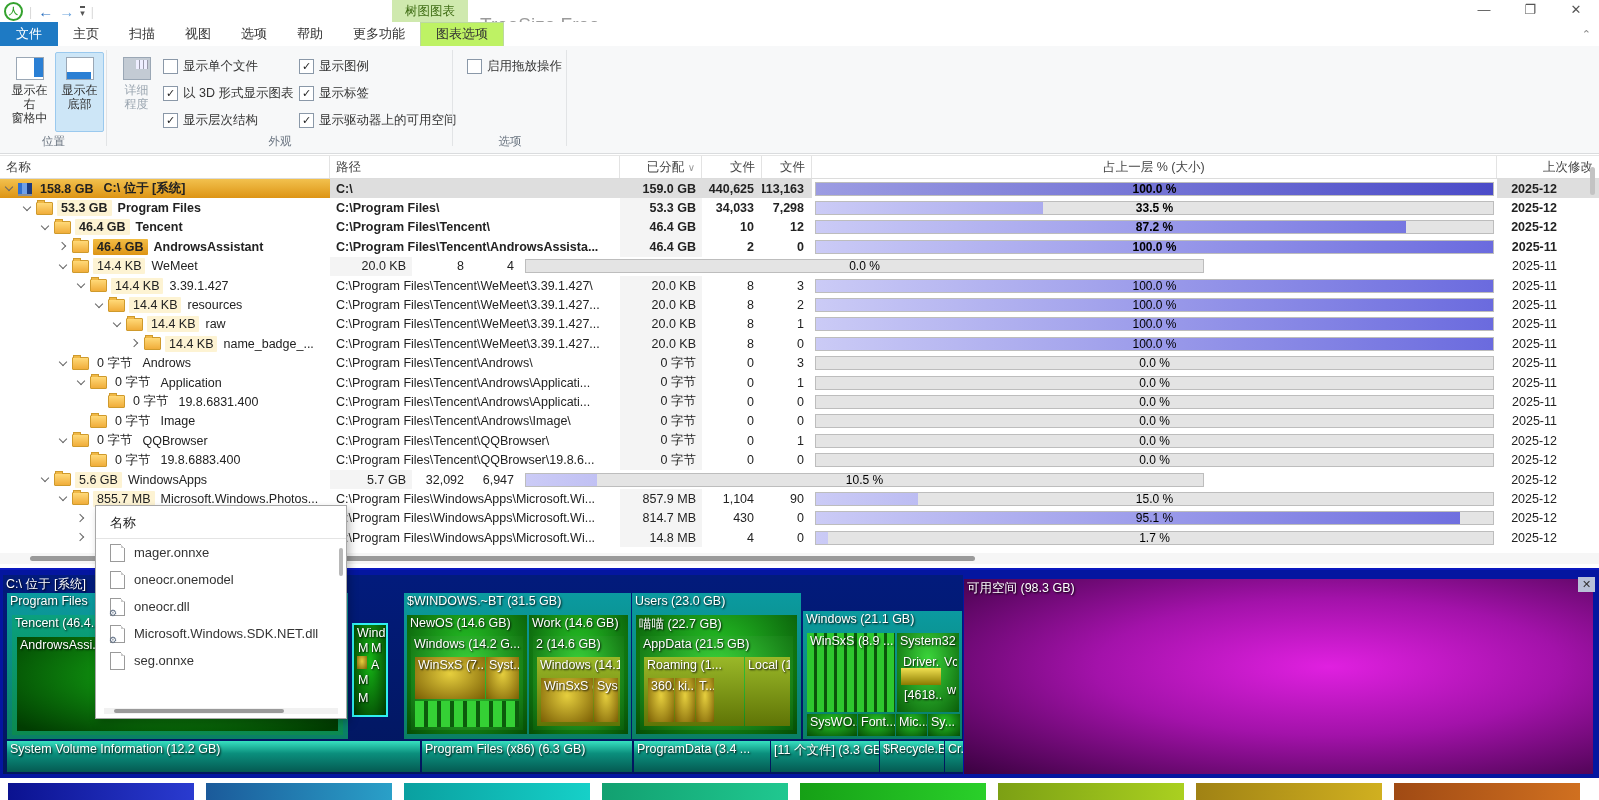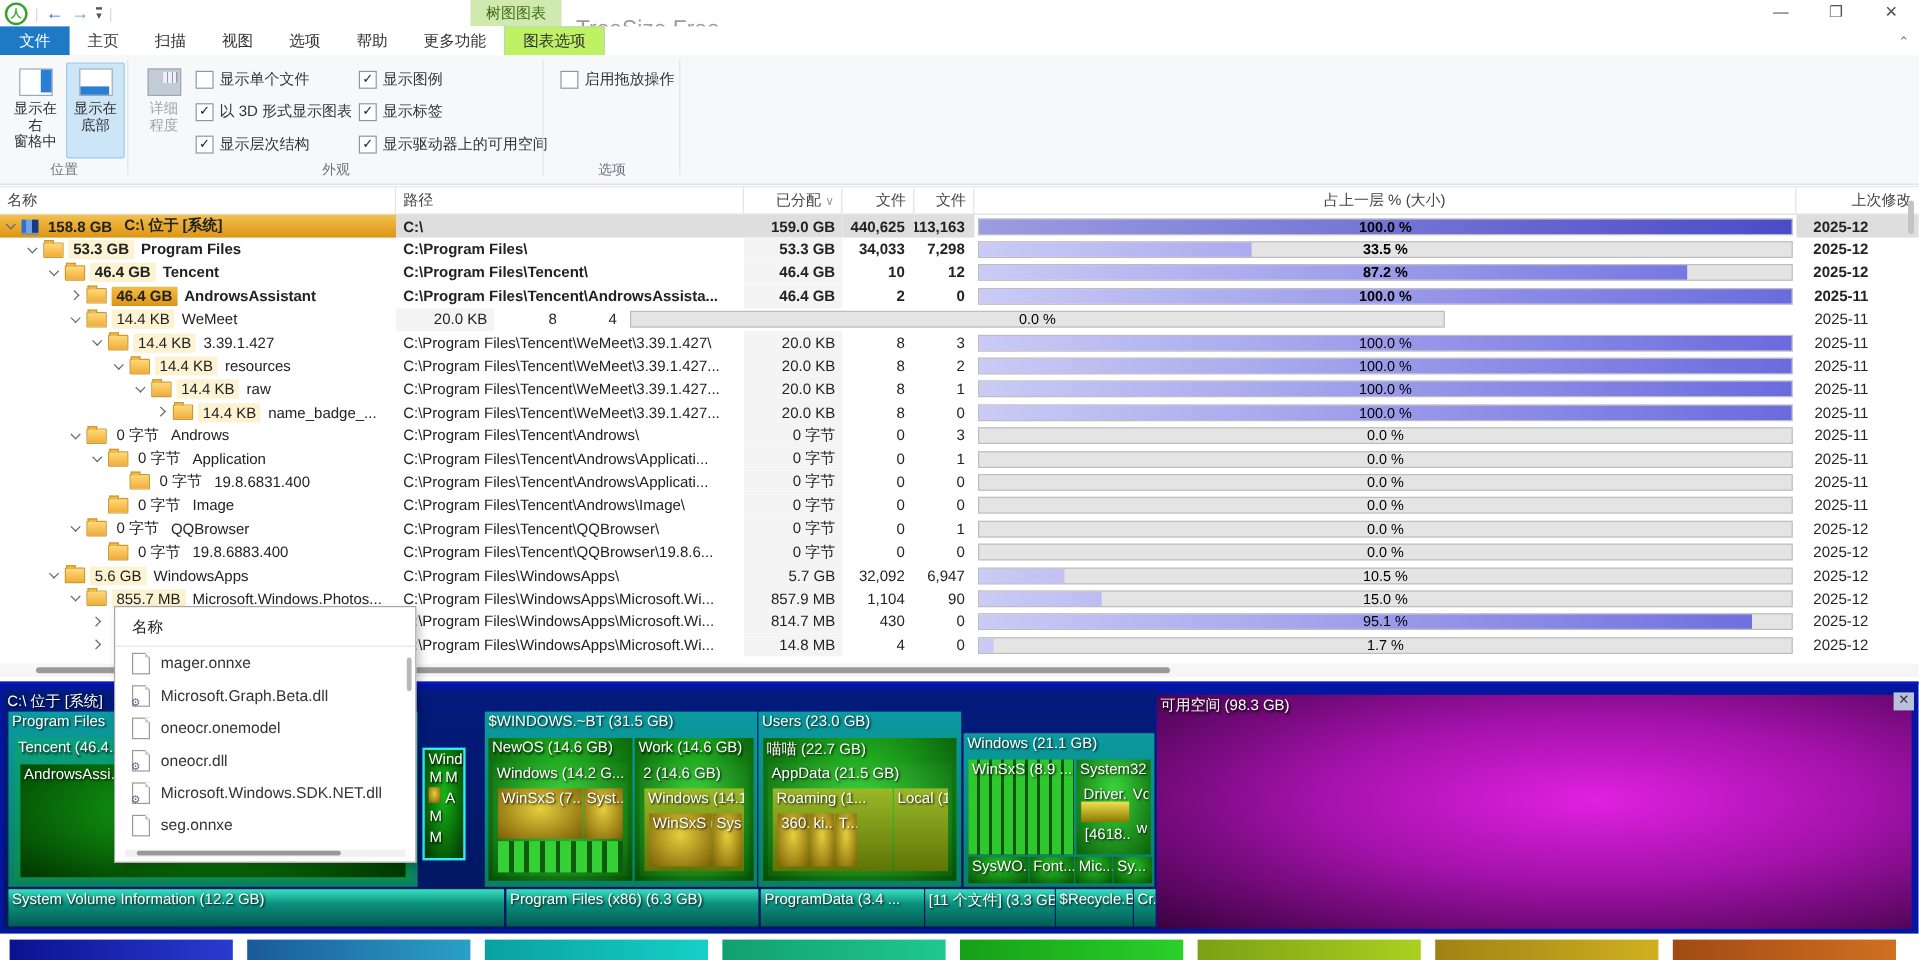--- a/index.html
+++ b/index.html
@@ -502,21 +502,20 @@
           </div>
           <div class="cell c-date">2025-12</div>
         </div>
         <div class="lrow">
           <div class="cell c-name" style="padding-left: 40px;">
             <div class="exp down"></div>
             <div class="fico-folder"></div>
             <div class="sz pale">5.6 GB</div>
             <div class="nm">WindowsApps</div>
           </div>
-          <div class="cell c-path">C:\Program Files\WindowsApps\</div>
           <div class="cell c-alloc">5.7 GB</div>
           <div class="cell c-files">32,092</div>
           <div class="cell c-fold">6,947</div>
           <div class="cell c-bar">
             <div class="track">
               <div class="fill" style="width: 10.5%;"></div>
               <div class="pt">10.5 %</div>
             </div>
           </div>
           <div class="cell c-date">2025-12</div>
@@ -740,24 +739,20 @@
     </div>
 
   <div id="popup">
     <div class="phead">名称</div>
     <div id="pitems">
         <div class="pitem">
           <div class="picon"></div>
           <span>mager.onnxe</span>
         </div>
         <div class="pitem">
-          <div class="picon dll"></div>
-          <span>Microsoft.Graph.Beta.dll</span>
-        </div>
-        <div class="pitem">
           <div class="picon"></div>
           <span>oneocr.onemodel</span>
         </div>
         <div class="pitem">
           <div class="picon dll"></div>
           <span>oneocr.dll</span>
         </div>
         <div class="pitem">
           <div class="picon dll"></div>
           <span>Microsoft.Windows.SDK.NET.dll</span>

